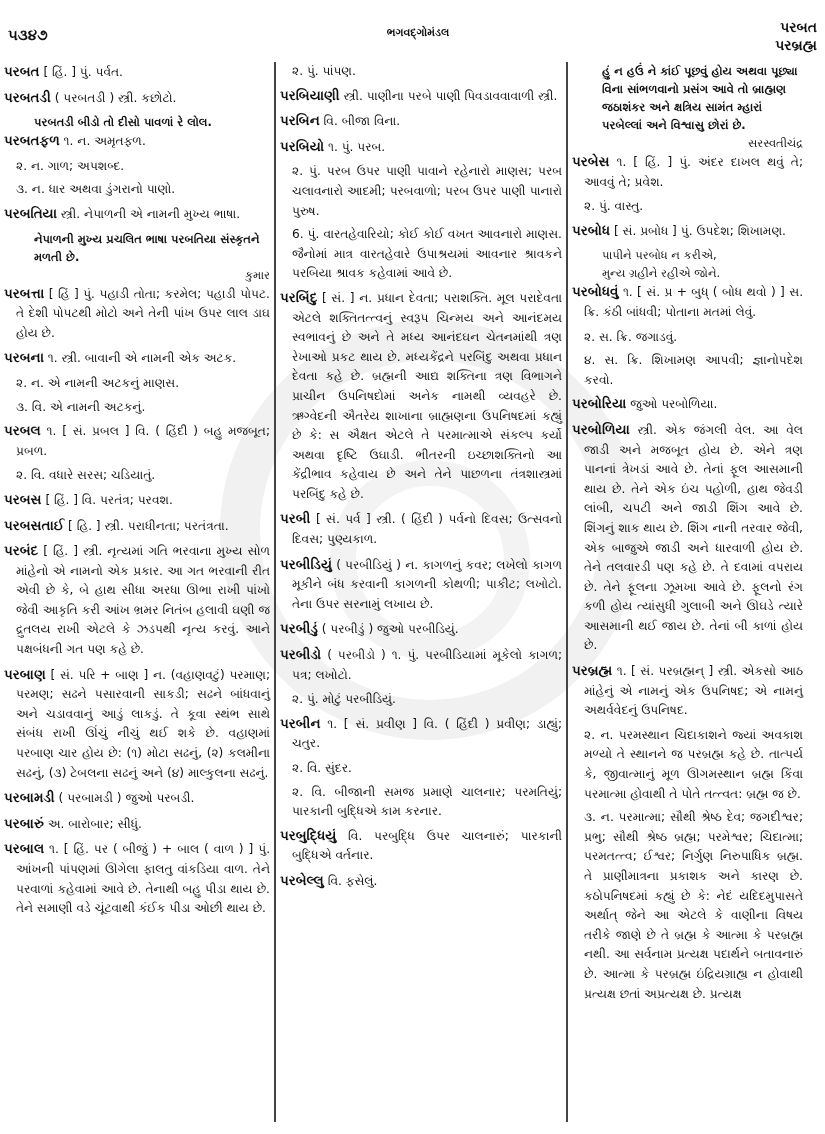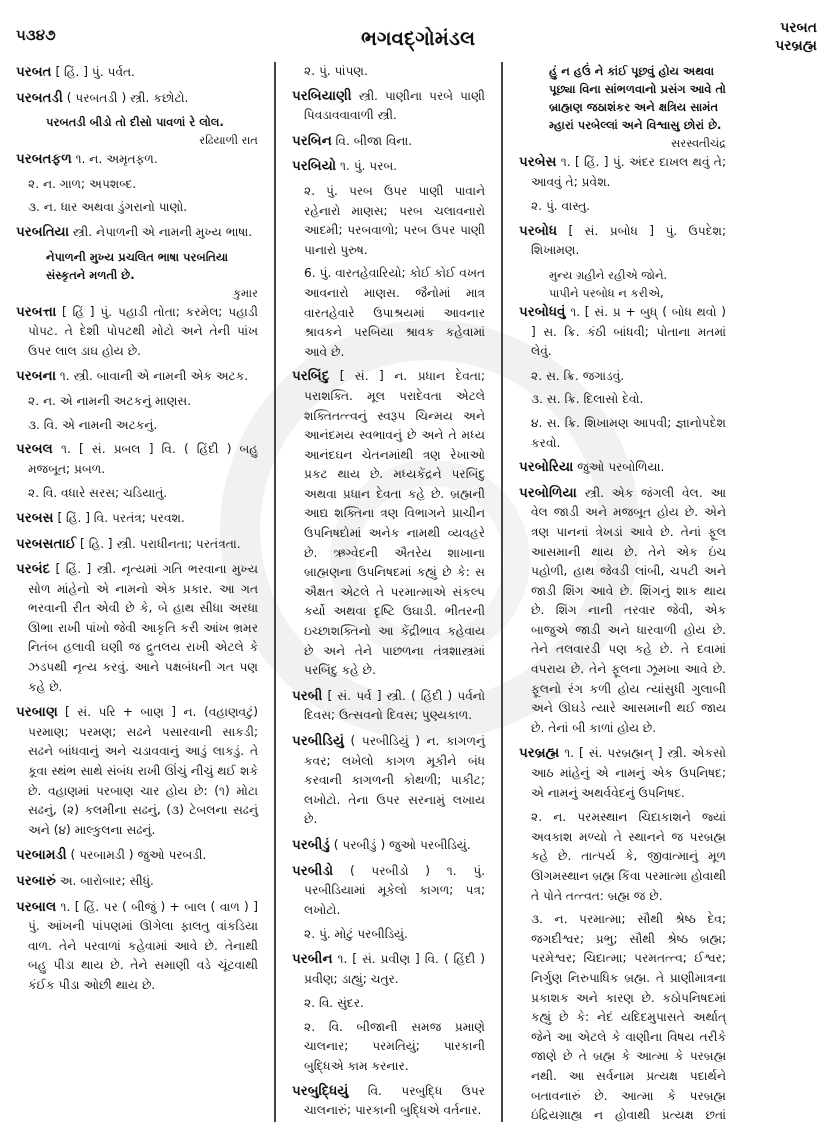--- a/index.html
+++ b/index.html
@@ -11,32 +11,32 @@
     position: absolute; left: 220px; top: 320px; width: 420px; height: 420px;
     border-radius: 50%; border: 40px solid #f1f1f1; box-sizing: border-box; z-index: 0;
   }
   .watermark2 {
     position: absolute; left: 330px; top: 460px; width: 200px; height: 200px;
     border-radius: 50%; border: 26px solid #f3f3f3; box-sizing: border-box; z-index: 0;
   }
   .header {
     position: absolute; top: 14px; left: 0; width: 825px; height: 46px; z-index: 1;
   }
-  .page-no { position: absolute; left: 8px; top: 12px; font-weight: bold; font-size: 15px; margin-left: 8px; }
-  .book-title { position: absolute; left: 0; right: 0; top: 12px; text-align: center; font-weight: bold; font-size: 20px; margin-left: 11px; }
+  .page-no { position: absolute; left: 8px; top: 12px; font-weight: bold; font-size: 15px; }
+  .book-title { position: absolute; left: 0; right: 0; top: 12px; text-align: center; font-weight: bold; font-size: 11px; margin-left: 11px; }
   .guide { position: absolute; right: 8px; top: 4px; font-weight: bold; font-size: 14px; text-align: right; line-height: 18px; }
   .columns {
     position: absolute; top: 62px; left: 0; width: 825px; height: 1060px;
     display: flex; z-index: 1;
   }
   .col {
-    box-sizing: border-box; padding: 0 16px; font-size: 12.2px; line-height: 19.6px; overflow: hidden;
+    box-sizing: border-box; padding: 0 4px; font-size: 12.2px; line-height: 19.6px; overflow: hidden;
   }
   .col1 { width: 276px; border-right: 2px solid #444; }
-  .col2 { width: 227px; border-right: 2px solid #444; }
+  .col2 { width: 292px; border-right: 2px solid #444; }
   .col3 { width: 239px; }
   .entry { margin-bottom: 5px; text-align: justify; }
   .hw { font-weight: bold; font-size: 13.5px; }
   .sense { padding-left: 12px; margin-bottom: 4px; text-align: justify; }
   .quote { padding-left: 30px; font-size: 11.5px; line-height: 18px; font-weight: bold; }
   .quote.plain { font-weight: normal; }
   .attrib { text-align: right; font-size: 11.5px; line-height: 18px; }
   .hang { padding-left: 12px; text-indent: -12px; }
 </style>
 </head>
@@ -52,21 +52,20 @@
     <div>પરબત</div>
     <div>પરબ્રહ્મ</div>
   </div>
 </div>
 
 <div class="columns">
   <div class="col col1">
       <div class="entry hang"><span class="hw">પરબત</span> <span>[ હિં. ] પું. પર્વત.</span></div>
       <div class="entry hang"><span class="hw">પરબતડી</span> <span>( પરબતડી ) સ્ત્રી. કછોટો.</span></div>
       <div class="quote">પરબતડી બીડો તો દીસો પાવળાં રે લોલ.</div>
-      <div class="attrib">રઢિયાળી રાત</div>
       <div class="entry hang"><span class="hw">પરબતફળ</span> <span>૧. ન. અમૃતફળ.</span></div>
       <div class="sense">૨. ન. ગાળ; અપશબ્દ.</div>
       <div class="sense">૩. ન. ધાર અથવા ડુંગરાનો પાણો.</div>
       <div class="entry hang"><span class="hw">પરબતિયા</span> <span>સ્ત્રી. નેપાળની એ નામની મુખ્ય ભાષા.</span></div>
       <div class="quote">નેપાળની મુખ્ય પ્રચલિત ભાષા પરબતિયા સંસ્કૃતને મળતી છે.</div>
       <div class="attrib">કુમાર</div>
       <div class="entry hang"><span class="hw">પરબત્તા</span> <span>[ હિં ] પું. પહાડી તોતા; કરમેલ; પહાડી પોપટ. તે દેશી પોપટથી મોટો અને તેની પાંખ ઉપર લાલ ડાઘ હોય છે.</span></div>
       <div class="entry hang"><span class="hw">પરબના</span> <span>૧. સ્ત્રી. બાવાની એ નામની એક અટક.</span></div>
       <div class="sense">૨. ન. એ નામની અટકનું માણસ.</div>
       <div class="sense">૩. વિ. એ નામની અટકનું.</div>
@@ -98,25 +97,24 @@
       <div class="sense">૨. વિ. બીજાની સમજ પ્રમાણે ચાલનાર; પરમતિયું; પારકાની બુદ્ધિએ કામ કરનાર.</div>
       <div class="entry hang"><span class="hw">પરબુદ્ધિયું</span> <span>વિ. પરબુદ્ધિ ઉપર ચાલનારું; પારકાની બુદ્ધિએ વર્તનાર.</span></div>
       <div class="entry hang"><span class="hw">પરબેલ્લુ</span> <span>વિ. ફસેલું.</span></div>
     </div>
   <div class="col col3">
       <div class="quote">હું ન હઉં ને કાંઈ પૂછવું હોય અથવા પૂછ્યા વિના સાંભળવાનો પ્રસંગ આવે તો બ્રાહ્મણ જઠાશંકર અને ક્ષત્રિય સામંત મ્હારાં પરબેલ્લાં અને વિશ્વાસુ છોરાં છે.</div>
       <div class="attrib">સરસ્વતીચંદ્ર</div>
       <div class="entry hang"><span class="hw">પરબેસ</span> <span>૧. [ હિં. ] પું. અંદર દાખલ થવું તે; આવવું તે; પ્રવેશ.</span></div>
       <div class="sense">૨. પું. વાસ્તુ.</div>
       <div class="entry hang"><span class="hw">પરબોધ</span> <span>[ સં. પ્રબોધ ] પું. ઉપદેશ; શિખામણ.</span></div>
+      <div class="quote plain">પાપીને પરબોધ ન કરીએ,</div>
       <div class="quote plain">મુન્ય ગ્રહીને રહીએ જોને.</div>
-      <div class="quote plain">પાપીને પરબોધ ન કરીએ,</div>
       <div class="entry hang"><span class="hw">પરબોધવું</span> <span>૧. [ સં. પ્ર + બુધ્ ( બોધ થવો ) ] સ. ક્રિ. કંઠી બાંધવી; પોતાના મતમાં લેવું.</span></div>
       <div class="sense">૨. સ. ક્રિ. જગાડવું.</div>
-      <div class="sense">૩. સ. ક્રિ. દિલાસો દેવો.</div>
       <div class="sense">૪. સ. ક્રિ. શિખામણ આપવી; જ્ઞાનોપદેશ કરવો.</div>
       <div class="entry hang"><span class="hw">પરબોરિયા</span> <span>જુઓ પરબોળિયા.</span></div>
       <div class="entry hang"><span class="hw">પરબોળિયા</span> <span>સ્ત્રી. એક જંગલી વેલ. આ વેલ જાડી અને મજબૂત હોય છે. એને ત્રણ પાનનાં ત્રેખડાં આવે છે. તેનાં ફૂલ આસમાની થાય છે. તેને એક ઇંચ પહોળી, હાથ જેવડી લાંબી, ચપટી અને જાડી શિંગ આવે છે. શિંગનું શાક થાય છે. શિંગ નાની તરવાર જેવી, એક બાજુએ જાડી અને ધારવાળી હોય છે. તેને તલવારડી પણ કહે છે. તે દવામાં વપરાય છે. તેને ફૂલના ઝૂમખા આવે છે. ફૂલનો રંગ કળી હોય ત્યાંસુધી ગુલાબી અને ઊઘડે ત્યારે આસમાની થઈ જાય છે. તેનાં બી કાળાં હોય છે.</span></div>
       <div class="entry hang"><span class="hw">પરબ્રહ્મ</span> <span>૧. [ સં. પરબ્રહ્મન્ ] સ્ત્રી. એકસો આઠ માંહેનું એ નામનું એક ઉપનિષદ; એ નામનું અથર્વવેદનું ઉપનિષદ.</span></div>
       <div class="sense">૨. ન. પરમસ્થાન ચિદાકાશને જ્યાં અવકાશ મળ્યો તે સ્થાનને જ પરબ્રહ્મ કહે છે. તાત્પર્ય કે, જીવાત્માનું મૂળ ઊગમસ્થાન બ્રહ્મ કિંવા પરમાત્મા હોવાથી તે પોતે તત્ત્વત: બ્રહ્મ જ છે.</div>
       <div class="sense">૩. ન. પરમાત્મા; સૌથી શ્રેષ્ઠ દેવ; જગદીશ્વર; પ્રભુ; સૌથી શ્રેષ્ઠ બ્રહ્મ; પરમેશ્વર; ચિદાત્મા; પરમતત્ત્વ; ઈશ્વર; નિર્ગુણ નિરુપાધિક બ્રહ્મ. તે પ્રાણીમાત્રના પ્રકાશક અને કારણ છે. કઠોપનિષદમાં કહ્યું છે કે: નેદં યદિદમુપાસતે અર્થાત્ જેને આ એટલે કે વાણીના વિષય તરીકે જાણે છે તે બ્રહ્મ કે આત્મા કે પરબ્રહ્મ નથી. આ સર્વનામ પ્રત્યક્ષ પદાર્થને બતાવનારું છે. આત્મા કે પરબ્રહ્મ ઇંદ્રિયગ્રાહ્ય ન હોવાથી પ્રત્યક્ષ છતાં અપ્રત્યક્ષ છે. પ્રત્યક્ષ</div>
     </div>
 </div>
 
 </body></html>

